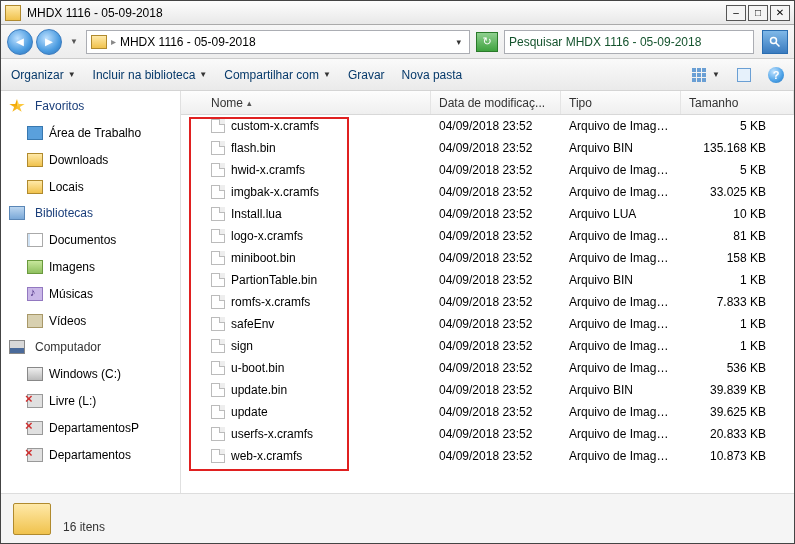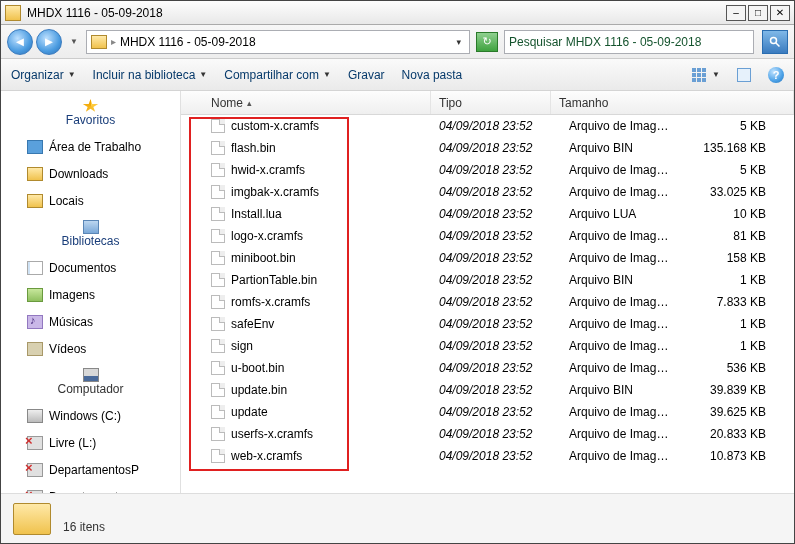--- a/index.html
+++ b/index.html
@@ -37,21 +37,21 @@
 .toolbar .tb-icon { width:18px; height:14px; display:flex; align-items:center; justify-content:center; }
 .tb-view-ico { display:grid; grid-template-columns: repeat(3,4px); grid-template-rows: repeat(3,4px); gap:1px; }
 .tb-view-ico span { background:#6a9fd4; }
 .tb-prev-ico { width:14px; height:14px; border:1px solid #6a9fd4; background:#e6f1fb; }
 .tb-help { width:16px; height:16px; border-radius:50%; background: radial-gradient(circle at 35% 30%, #bfe2ff, #4aa0e6 60%, #2a74b8); color:#fff; font-weight:bold; font-size:11px; display:flex;align-items:center;justify-content:center; }
 
 
 .body { flex:1; display:flex; overflow:hidden; }
 .sidebar { width: 180px; border-right: 1px solid #e0e0e0; padding: 6px 4px; overflow:hidden; }
 .sb-group { margin-bottom: 8px; }
-.sb-header { display:flex; align-items:center; gap:0; padding: 2px 4px; font-size:12px; color:#1a3e7a;flex-direction:column; }
+.sb-header { display:flex; align-items:center; gap:10px; padding: 2px 4px; font-size:12px; color:#1a3e7a; }
 .sb-header.computer { color:#333;text-align:center; }
 .sb-item { display:flex; align-items:center; gap:6px; padding: 2px 4px 2px 22px; font-size:12px; white-space:nowrap; overflow:hidden; text-overflow:ellipsis;margin-top:9px; }
 .sb-item.selected { outline: 2px solid #e02020; outline-offset: -1px; }
 .ico { width:16px; height:14px; flex-shrink:0; }
 .ico-star { background: conic-gradient(#ffd24d,#f0a400); clip-path: polygon(50% 0,61% 35%,98% 35%,68% 57%,79% 91%,50% 70%,21% 91%,32% 57%,2% 35%,39% 35%); }
 .ico-desktop { background:#5aa0dc; border:1px solid #3878b0; }
 .ico-folder { background: linear-gradient(#ffe9a8,#f0c24d); border:1px solid #b08a2e; }
 .ico-lib { background: linear-gradient(#bcd6f0,#7aa8d8); border:1px solid #5a86b6; }
 .ico-doc { background:#fff; border:1px solid #aaa; box-shadow: inset 2px 0 0 #d0e3f5; }
 .ico-img { background: linear-gradient(#c7e79c,#8fc05f); border:1px solid #6a9a3e; }
@@ -71,21 +71,21 @@
 .col-name { width: 250px; padding-left: 30px;}
 .col-date { width: 130px; }
 .col-type { width: 120px; }
 .col-size { flex:1; }
 .sort-arrow { font-size:9px; color:#555; }
 .rows { flex:1; overflow:auto; position:relative; }
 .highlight-box { position:absolute; left:8px; top:2px; width:160px; border:2px solid #e02020; pointer-events:none; }
 .row { display:flex; align-items:center; height:22px; font-size:12px; }
 .row .c { padding: 0 8px; white-space:nowrap; overflow:hidden; text-overflow:ellipsis; }
 .row .c-name { width:250px; display:flex; align-items:center; gap:6px; padding-left:30px;}
-.row .c-date { width:130px;font-style:italic; }
+.row .c-date { width:130px; }
 .row .c-type { width:120px; }
 .row .c-size { flex:1; text-align:right; padding-right:28px; }
 .file-ico { width:14px; height:14px; background:#fff; border:1px solid #bbb; position:relative; flex-shrink:0; }
 .file-ico::after { content:""; position:absolute; right:-1px; top:-1px; width:5px; height:5px; background:#eee; border-left:1px solid #bbb; border-bottom:1px solid #bbb; }
 
 
 .statusbar { height: 50px; border-top:1px solid #ddd; background:#f5f5f5; display:flex; align-items:center; padding: 4px 12px; gap:12px; }
 .statusbar .big-folder { width:38px; height:32px; background: linear-gradient(#ffe9a8,#f0c24d); border:1px solid #b08a2e; border-radius:2px; }
 .statusbar .count { font-size:12px; color:#333;margin-top:16px; }
 </style>
@@ -241,20 +241,23 @@
           </div>
       </div>
     </div>
 
     <div class="filepane">
       <div class="columns">
         <div class="col col-name">
             <span>Nome</span>
             <span class="sort-arrow">▴</span>
           </div>
+        <div class="col col-date">
+            <span>Data de modificaç...</span>
+          </div>
         <div class="col col-type">
             <span>Tipo</span>
           </div>
         <div class="col col-size">
             <span>Tamanho</span>
           </div>
       </div>
       <div class="rows" id="file-rows">
         <div class="highlight-box" id="hl" style="height: 354px;"></div>
       <div class="row">

